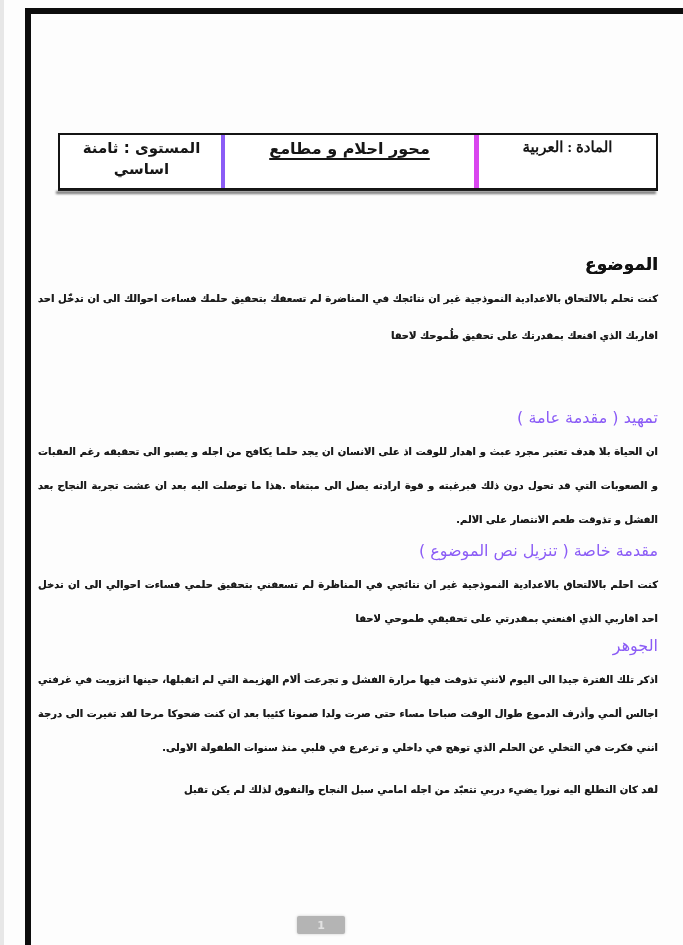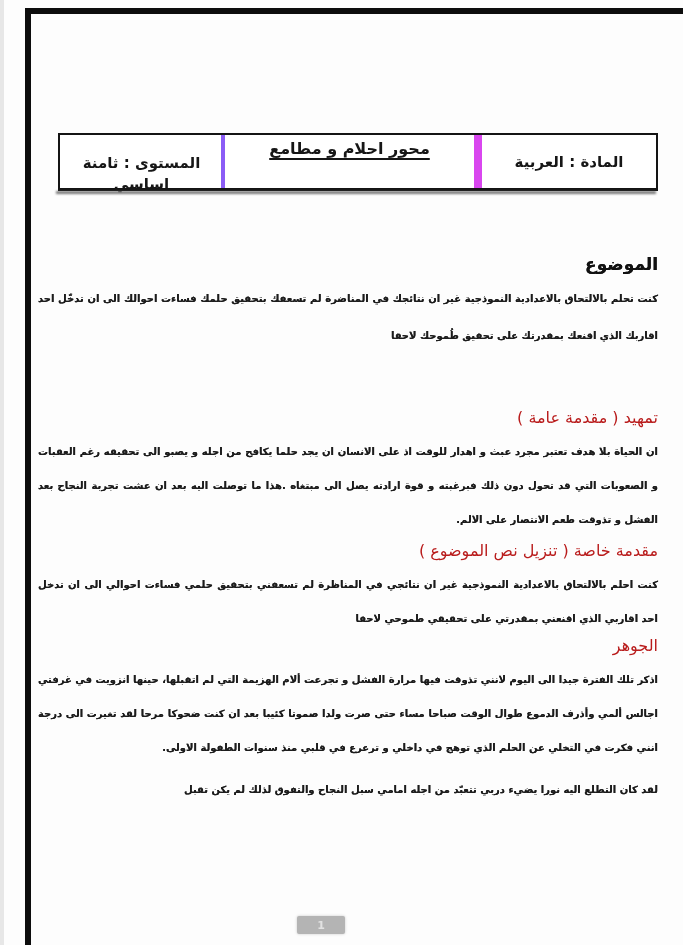--- a/index.html
+++ b/index.html
@@ -33,27 +33,27 @@
     position:absolute;left:58px;top:133px;width:600px;height:58px;
     display:flex;flex-direction:row;
     direction:rtl;
     border:2px solid #141414;
     border-bottom-width:3px;
     box-sizing:border-box;
     background:#fff;
   }
   .cell{
     box-sizing:border-box;
-    padding-top:18px;
+    padding-top:3px;
     text-align:center;
     font-weight:bold;
     font-size:15px;
     color:#161616;
   }
-  .c-subject{width:182px;border-left:8px solid #d946ef;}
+  .c-subject{width:182px;border-left:5px solid #d946ef;font-family:Liberation Serif, serif;}
   .c-title{width:253px;border-left:4px solid #8b5cf6;padding-top:4px;}
   .c-title .t{
     display:inline-block;
     text-decoration:underline;
     text-decoration-thickness:2px;
     text-underline-offset:4px;
     font-size:16px;
   }
   .c-level{width:159px;line-height:21px;}
   .table-shadow{
@@ -65,21 +65,21 @@
     position:absolute;left:38px;top:250px;width:620px;
     direction:rtl;
     color:#1e1e1e;
   }
   .h-bold{
     font-size:17px;font-weight:bold;color:#111;
     margin:4px 0 6px 0;
     text-shadow:0 0 .5px #111;
   }
   .h-section{
-    font-size:16px;font-weight:normal;color:#b91c1c;
+    font-size:16px;font-weight:normal;color:#8b5cf6;
     margin:0 0 8px 0;
   }
   .para{
     font-size:10px;font-weight:bold;
     line-height:34px;
     text-align:justify;
     margin:0;
     color:#1c1c1c;
     text-shadow:0 0 .4px #2a2a2a;
   }

